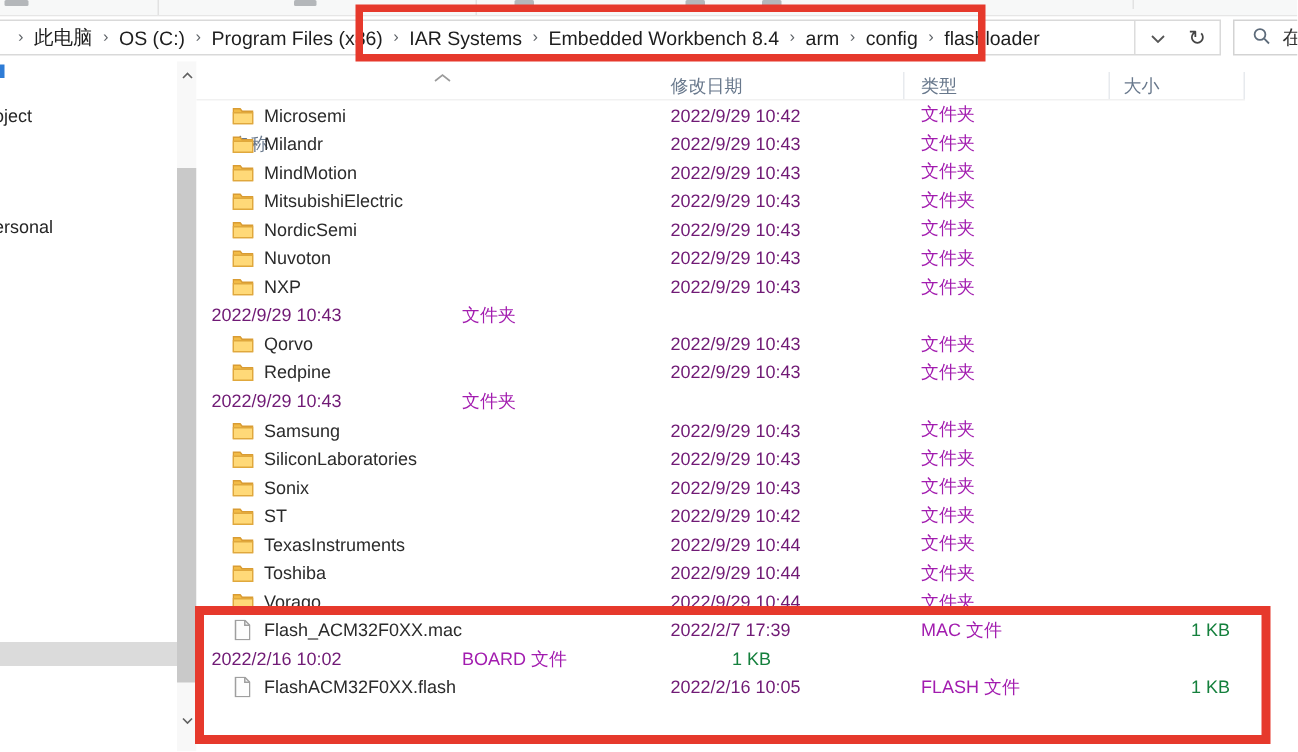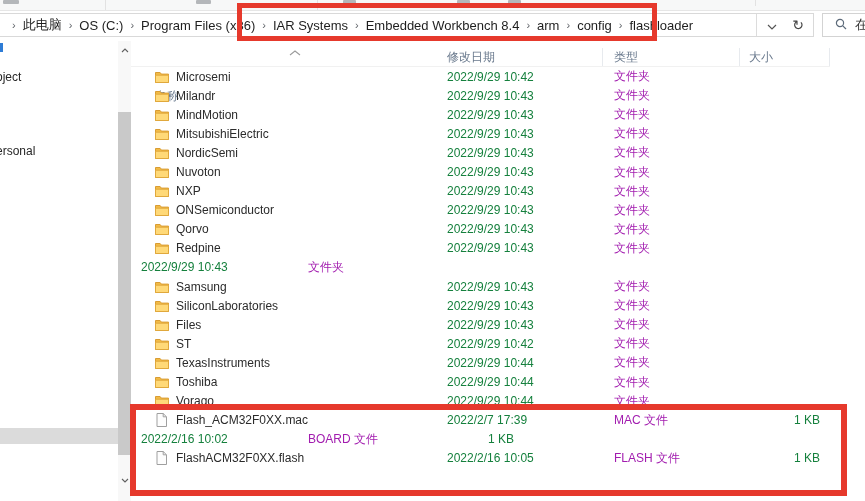--- a/index.html
+++ b/index.html
@@ -37,21 +37,21 @@
   .lheader{position:absolute;left:0;top:7px;width:699px;height:18px;display:flex;font-size:12px;color:#68788c;border-bottom:1px solid #f1f1f1;box-sizing:content-box;}
   .hcell{box-sizing:border-box;border-right:1px solid #e7eaee;line-height:18px;}
   .h-name{width:306px;padding-left:24px;margin-top:39px;}
   .h-date{width:166px;padding-left:10px;}
   .h-type{width:137px;padding-left:11px;}
   .h-size{width:90px;padding-left:9px;}
   .lbody{position:absolute;left:0;top:26px;width:734px;}
   .frow{display:flex;height:19.1px;align-items:center;font-size:12px;}
   .c-name{width:306px;display:flex;align-items:center;padding-left:23px;box-sizing:border-box;color:#2b2b2b;overflow:hidden;white-space:nowrap;}
   .c-name .ic{display:inline-flex;width:15px;justify-content:center;margin-right:7px;flex:none;}
-  .c-date{width:166px;padding-left:10px;box-sizing:border-box;color:#15803d;}
+  .c-date{width:166px;padding-left:10px;box-sizing:border-box;color:#701a75;}
   .c-type{width:137px;padding-left:11px;box-sizing:border-box;color:#a21caf;}
   .c-size{width:90px;padding-right:10px;box-sizing:border-box;text-align:right;color:#15803d;}
 
   
   .anno{position:absolute;box-sizing:border-box;z-index:30;pointer-events:none;}
   .anno1{left:237px;top:3px;width:420px;height:38px;border:5px solid var(--anno-red);}
   .anno2{left:130px;top:404px;width:717px;height:92px;border:6px solid var(--anno-red);}
 </style>
 </head>
 <body>
@@ -237,29 +237,20 @@
                 <path d="M0.5 4.2 h13 v7.3 h-13 z" fill="#ffd978" stroke="#e0a83c" stroke-width="1"></path>
               </svg>
             </span>
             <span>NXP</span>
           </div>
           <div class="c-date">2022/9/29 10:43</div>
           <div class="c-type">文件夹</div>
           <div class="c-size"></div>
         </div>
         <div class="frow">
-          <div class="c-name">
-            <span class="ic">
-              <svg width="14" height="12" viewBox="0 0 14 12">
-                <path d="M0.5 1.5 h4.6 l1.3 1.6 h7.1 v8.4 h-13 z" fill="#f2bb46" stroke="#d99c33" stroke-width="1"></path>
-                <path d="M0.5 4.2 h13 v7.3 h-13 z" fill="#ffd978" stroke="#e0a83c" stroke-width="1"></path>
-              </svg>
-            </span>
-            <span>ONSemiconductor</span>
-          </div>
           <div class="c-date">2022/9/29 10:43</div>
           <div class="c-type">文件夹</div>
           <div class="c-size"></div>
         </div>
         <div class="frow">
           <div class="c-name">
             <span class="ic">
               <svg width="14" height="12" viewBox="0 0 14 12">
                 <path d="M0.5 1.5 h4.6 l1.3 1.6 h7.1 v8.4 h-13 z" fill="#f2bb46" stroke="#d99c33" stroke-width="1"></path>
                 <path d="M0.5 4.2 h13 v7.3 h-13 z" fill="#ffd978" stroke="#e0a83c" stroke-width="1"></path>
@@ -319,21 +310,21 @@
           <div class="c-size"></div>
         </div>
         <div class="frow">
           <div class="c-name">
             <span class="ic">
               <svg width="14" height="12" viewBox="0 0 14 12">
                 <path d="M0.5 1.5 h4.6 l1.3 1.6 h7.1 v8.4 h-13 z" fill="#f2bb46" stroke="#d99c33" stroke-width="1"></path>
                 <path d="M0.5 4.2 h13 v7.3 h-13 z" fill="#ffd978" stroke="#e0a83c" stroke-width="1"></path>
               </svg>
             </span>
-            <span>Files</span>
+            <span>Sonix</span>
           </div>
           <div class="c-date">2022/9/29 10:43</div>
           <div class="c-type">文件夹</div>
           <div class="c-size"></div>
         </div>
         <div class="frow">
           <div class="c-name">
             <span class="ic">
               <svg width="14" height="12" viewBox="0 0 14 12">
                 <path d="M0.5 1.5 h4.6 l1.3 1.6 h7.1 v8.4 h-13 z" fill="#f2bb46" stroke="#d99c33" stroke-width="1"></path>

